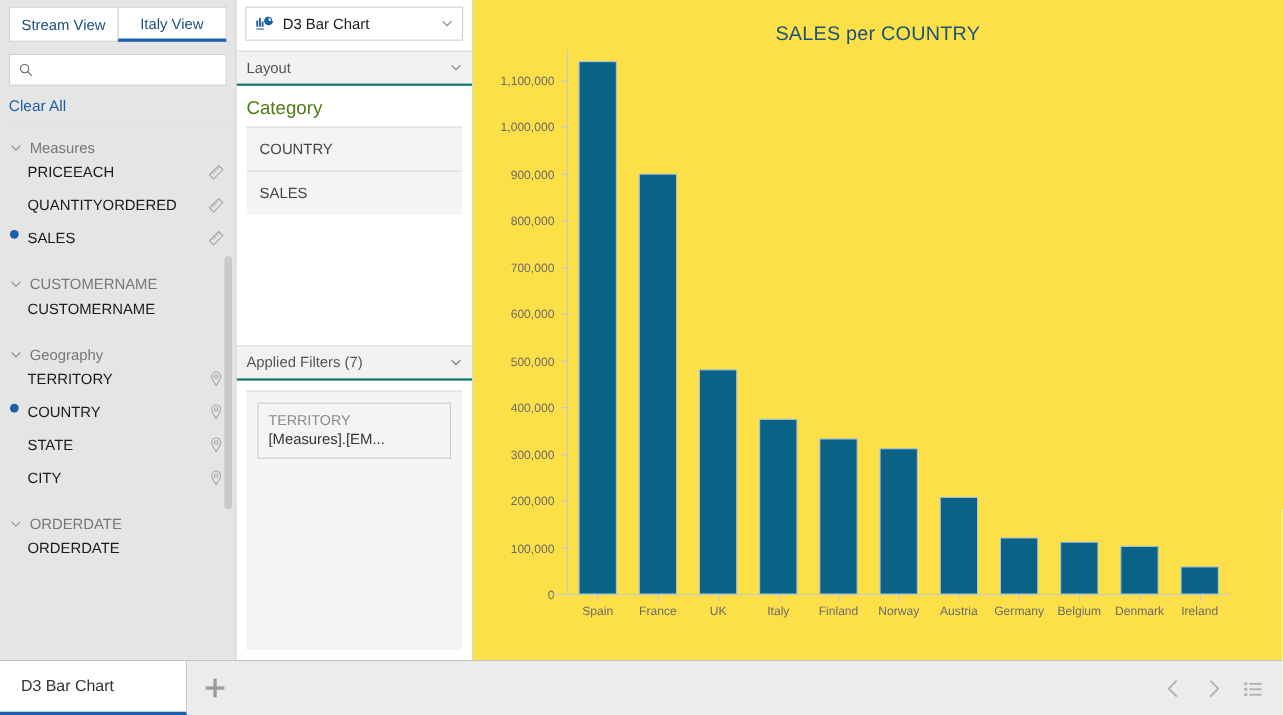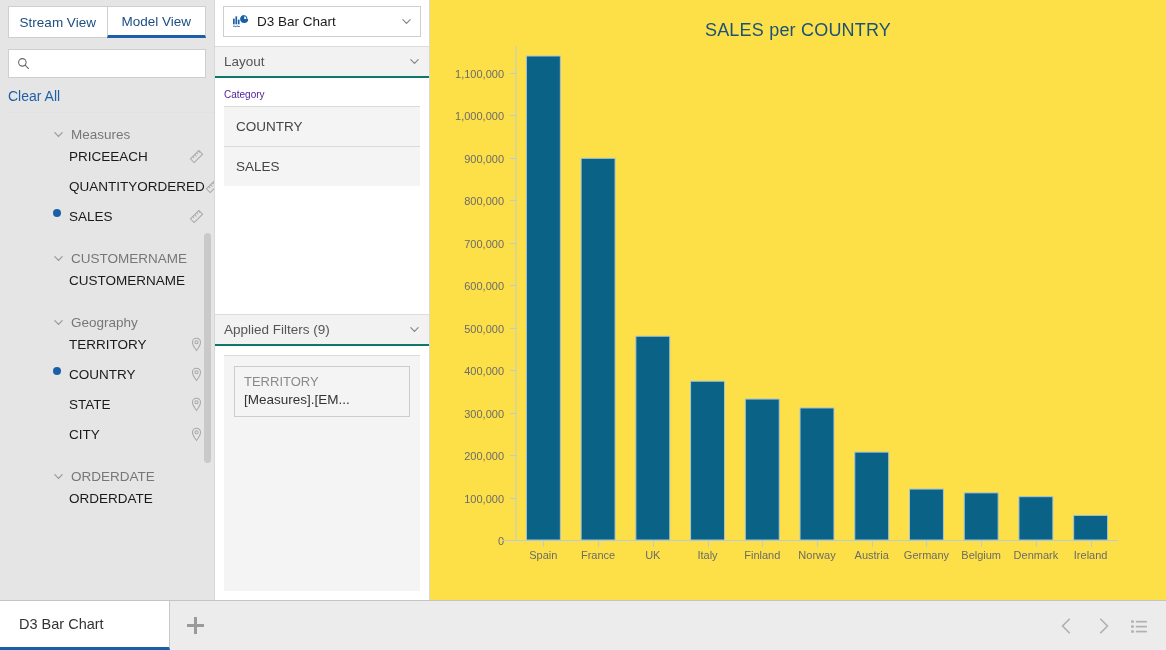--- a/index.html
+++ b/index.html
@@ -78,21 +78,21 @@
   }
 
   .tree-sep { height: 1px; background: #e2e2e2; margin: 0 0 0 8px; }
 
   #tree {
     flex: 1;
     overflow: hidden;
     position: relative;
     padding-top: 6px;
   }
-  .tree-group { margin-bottom: 4px; margin-left: 44px; }
+  .tree-group { margin-bottom: 4px; }
   .group-head {
     display: flex; align-items: center;
     gap: 7px;
     height: 30px;
     padding-left: 9px;
     font-size: 13.5px;
     color: #777;
     cursor: pointer;
   }
   .chev { width: 11px; height: 11px; flex: none; display: block; }
@@ -158,22 +158,22 @@
     padding: 0 9px;
     font-size: 13.5px;
     color: #555;
     cursor: pointer;
   }
   .section-header .label { flex: 1; }
   .section-header.top { margin-top: 9px; }
 
   .section-body { padding: 0 9px; }
   .drop-label {
-    font-size: 10px;
-    color: #4c1d95;
+    font-size: 17px;
+    color: #4d7c0f;
     padding: 11px 0 6px 0;
   }
   .drop-zone {
     background: #f4f4f4;
     border-top: 1px solid #dadada;
     height: 40px;
     display: flex; align-items: center;
     padding-left: 12px;
     font-size: 13.5px;
     color: #444;
@@ -285,21 +285,21 @@
 
   <div id="workspace">
 
     <div id="left-panel">
 
       <div class="view-tabs">
         <div class="view-tab first">
           <span>Stream View</span>
         </div>
         <div class="view-tab active">
-          <span>Model View</span>
+          <span>Italy View</span>
         </div>
       </div>
 
       <div class="search-wrap">
         <div class="search-box">
           <svg class="mag" viewBox="0 0 16 16">
             <circle cx="6.6" cy="6.6" r="4.6" fill="none" stroke="#666" stroke-width="1.3"></circle>
             <line x1="10" y1="10" x2="14.2" y2="14.2" stroke="#666" stroke-width="1.3" stroke-linecap="round"></line>
           </svg>
           <input type="text" placeholder="" style="">
@@ -462,21 +462,21 @@
         <div class="drop-label">Category</div>
         <div class="drop-zone">
           <span>COUNTRY</span>
         </div>
         <div class="drop-zone">
           <span>SALES</span>
         </div>
       </div>
 
       <div class="section-header">
-        <span class="label">Applied Filters (9)</span>
+        <span class="label">Applied Filters (7)</span>
         <svg class="chev" viewBox="0 0 12 12">
           <polyline points="2,4 6,8 10,4" fill="none" stroke="#888" stroke-width="1.3" stroke-linecap="round"></polyline>
         </svg>
       </div>
 
       <div class="filters-body">
         <div class="filters-pane">
           <div class="filter-chip">
             <div class="fname">TERRITORY</div>
             <div class="fval">[Measures].[EM...</div>

